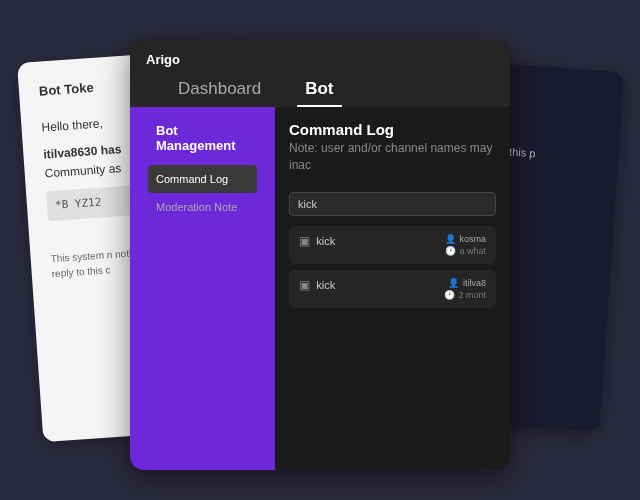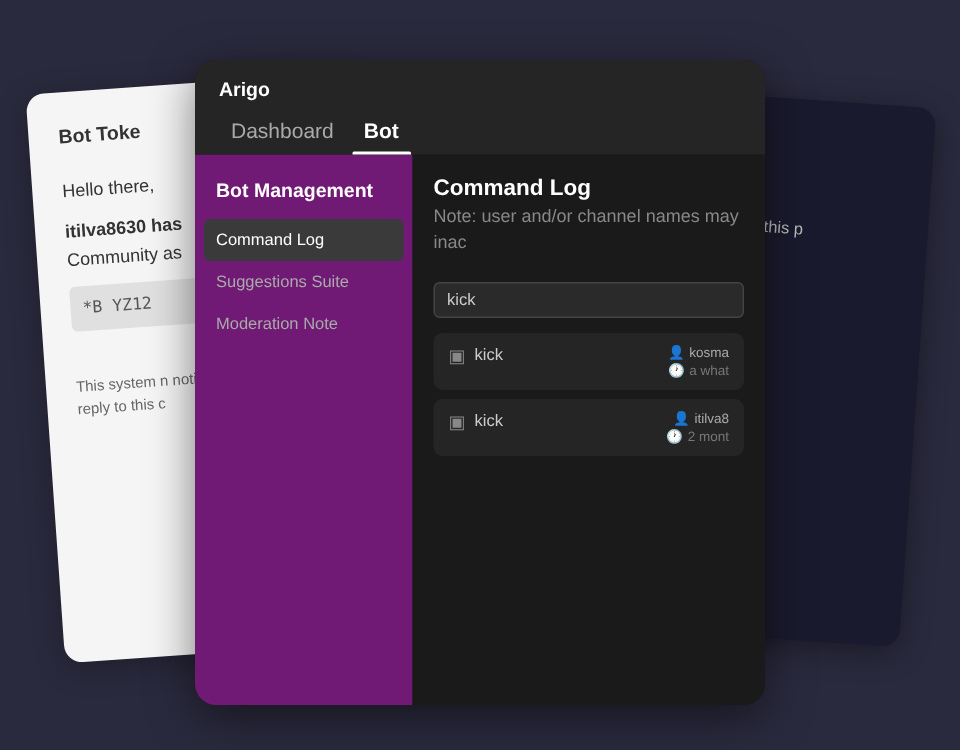--- a/index.html
+++ b/index.html
@@ -119,24 +119,25 @@
       font-size: 13px;
       font-weight: 600;
       margin-bottom: 8px;
     }
     .nav-tabs {
       display: flex;
       gap: 4px;
     }
     .nav-tab {
       color: #aaa;
-      font-size: 14px;
+      font-size: 17px;
       padding: 4px 8px 8px;
       cursor: pointer;
       position: relative;
+      margin-left: 24px;
     }
     .nav-tab.active {
       color: #fff;
       font-weight: 600;
     }
     .nav-tab.active::after {
       content: '';
       position: absolute;
       bottom: 0;
       left: 0;
@@ -149,22 +150,22 @@
     
     .card-body {
       display: flex;
       flex: 1;
       overflow: hidden;
     }
 
     
     .sidebar {
       width: 145px;
-      background: #701a75;
-      padding: 16px 0;
+      background: #6d28d9;
+      padding: 16px 12px;
       flex-shrink: 0;
     }
     .sidebar-title {
       color: #fff;
       font-size: 13px;
       font-weight: 700;
       padding: 0 14px 12px;
     }
     .sidebar-item {
       padding: 8px 14px;
@@ -335,23 +336,20 @@
   </div>
 
   <div class="card-body">
 
     <div class="sidebar">
       <div class="sidebar-title">Bot Management</div>
       <div class="sidebar-item active">
         <span>Command Log</span>
       </div>
       <div class="sidebar-item">
-        <span>Suggestions Suite</span>
-      </div>
-      <div class="sidebar-item">
         <span>Moderation Note</span>
       </div>
     </div>
 
     <div class="content-panel">
       <div class="content-title">Command Log</div>
       <div class="content-subtitle">Note: user and/or channel names may inac</div>
 
       <input class="search-box" type="text" value="kick" placeholder="kick" style="">
 

